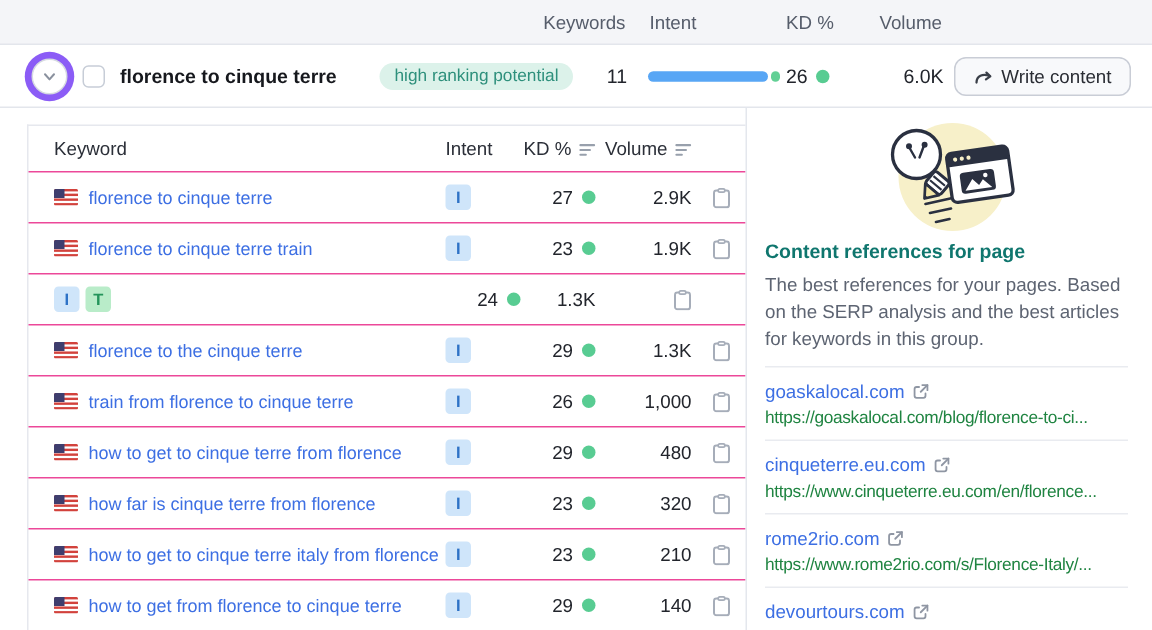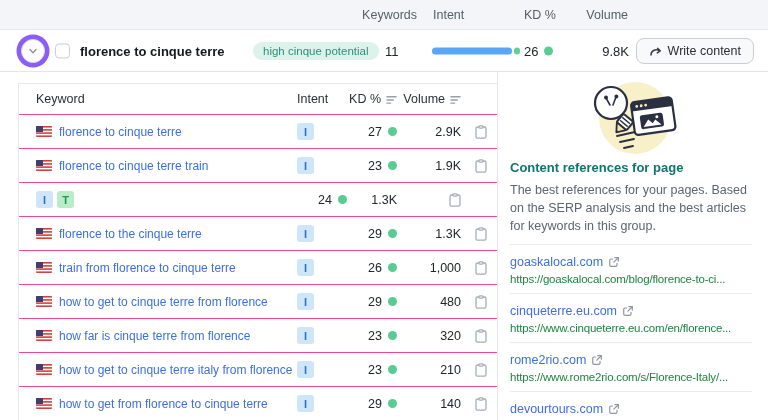--- a/index.html
+++ b/index.html
@@ -19,21 +19,21 @@
   .page-row { position:relative; height:42px; background:#fff; border-bottom:1px solid #e3e6ec; }
   .prc { position:absolute; top:50%; transform:translateY(-50%); }
   .expand-btn { left:21px; width:24px; height:24px; border-radius:50%; background:#fff;
     border:1px solid #d6dae1; display:flex; align-items:center; justify-content:center;
     box-shadow:0 0 0 4.5px var(--accent-purple,#8b5cf6); cursor:pointer; }
   .row-checkbox { left:55px; appearance:none; -webkit-appearance:none; width:15px; height:15px;
     border:1.5px solid #c7cdd7; border-radius:4px; background:#fff; cursor:pointer; }
   .page-title { left:80px; font-size:13px; font-weight:bold; color:#16181d; }
   .rank-badge { left:253px; font-size:11.5px; color:var(--badge-text,#2e907c);
     background:var(--badge-bg,#dcf2ea); padding:3px 10px; border-radius:11px; }
-  .kw-count { left:385px; width:33px; text-align:left; font-size:13px; color:#22252c; }
+  .kw-count { left:385px; width:33px; text-align:right; font-size:13px; color:#22252c; }
   .intent-bar { left:432px; width:88px; height:7px; display:flex; }
   .intent-bar .seg-blue { background:var(--bar-blue,#58a6f5); border-radius:4px; }
   .intent-bar .seg-green { background:var(--bar-green,#62d095); border-radius:4px; margin-left:2px; flex:1; }
   .kd-group { left:524px; display:flex; align-items:center; gap:6px; font-size:13px; color:#22252c; }
   .dot { width:9px; height:9px; border-radius:50%; background:var(--dot-green,#58cc92); }
   .vol-value { left:580px; width:49px; text-align:right; font-size:13px; color:#22252c; }
   .write-btn { right:14px; display:flex; align-items:center; gap:5px; padding:5px 12px;
     background:#f8f9fb; border:1px solid #c9cdd6; border-radius:8px;
     font-size:12.5px; color:#2a2d34; cursor:pointer; }
 
@@ -85,31 +85,31 @@
 </div>
 
 <div class="page-row">
   <div class="prc expand-btn">
     <svg width="12" height="12" viewBox="0 0 16 16">
       <polyline points="4,6 8,10.5 12,6" fill="none" stroke="#8a919e" stroke-width="1.8" stroke-linecap="round" stroke-linejoin="round"></polyline>
     </svg>
   </div>
   <input type="checkbox" class="prc row-checkbox" style="">
   <span class="prc page-title">florence to cinque terre</span>
-  <span class="prc rank-badge">high cinque potential</span>
+  <span class="prc rank-badge">high ranking potential</span>
   <span class="prc kw-count">11</span>
   <div class="prc intent-bar">
     <div class="seg-blue" style="width: 91%;"></div>
     <div class="seg-green"></div>
   </div>
   <div class="prc kd-group">
     <span>26</span>
     <span class="dot"></span>
   </div>
-  <span class="prc vol-value">9.8K</span>
+  <span class="prc vol-value">6.0K</span>
   <button class="prc write-btn">
     <svg width="14" height="14" viewBox="0 0 14 14">
       <g fill="none" stroke="#3a3f48" stroke-width="1.5" stroke-linecap="round" stroke-linejoin="round">
         <path d="M2 11 C2 6.8 6.2 4.6 10.6 6.7"></path>
         <path d="M8.6 4.4 L11.2 6.9 L8.3 8.9"></path>
       </g>
     </svg>
     <span>Write content</span>
   </button>
 </div>

